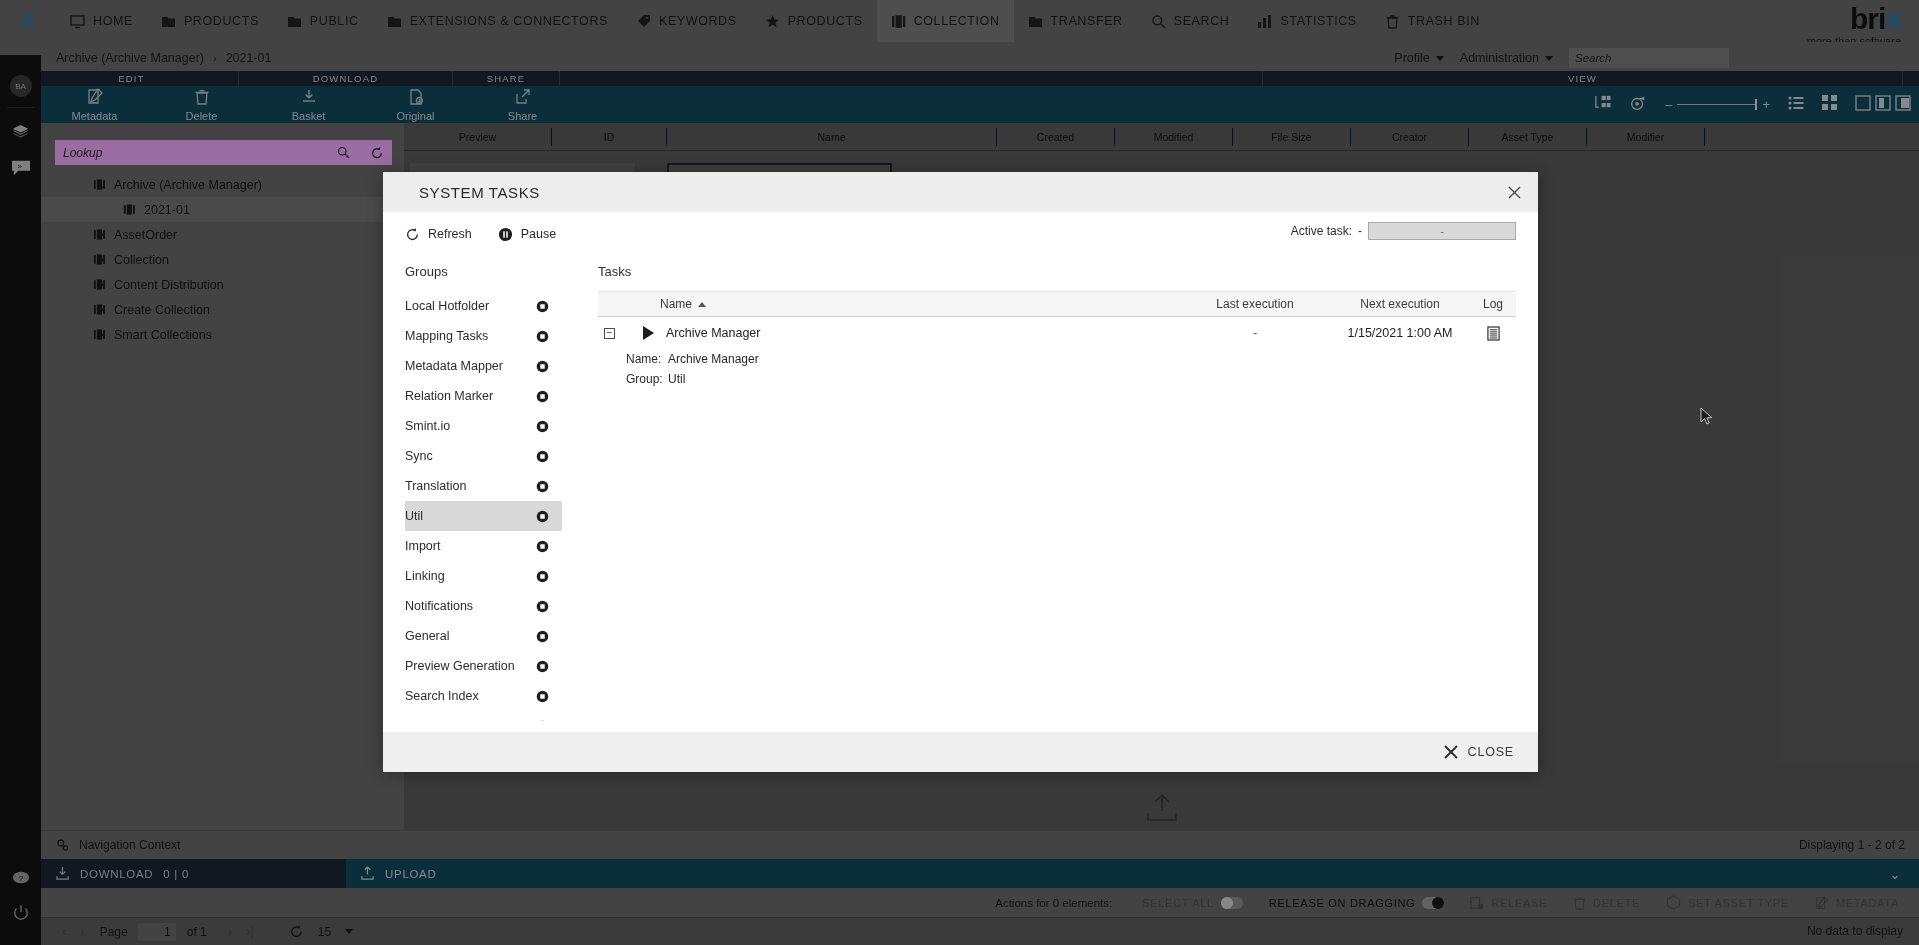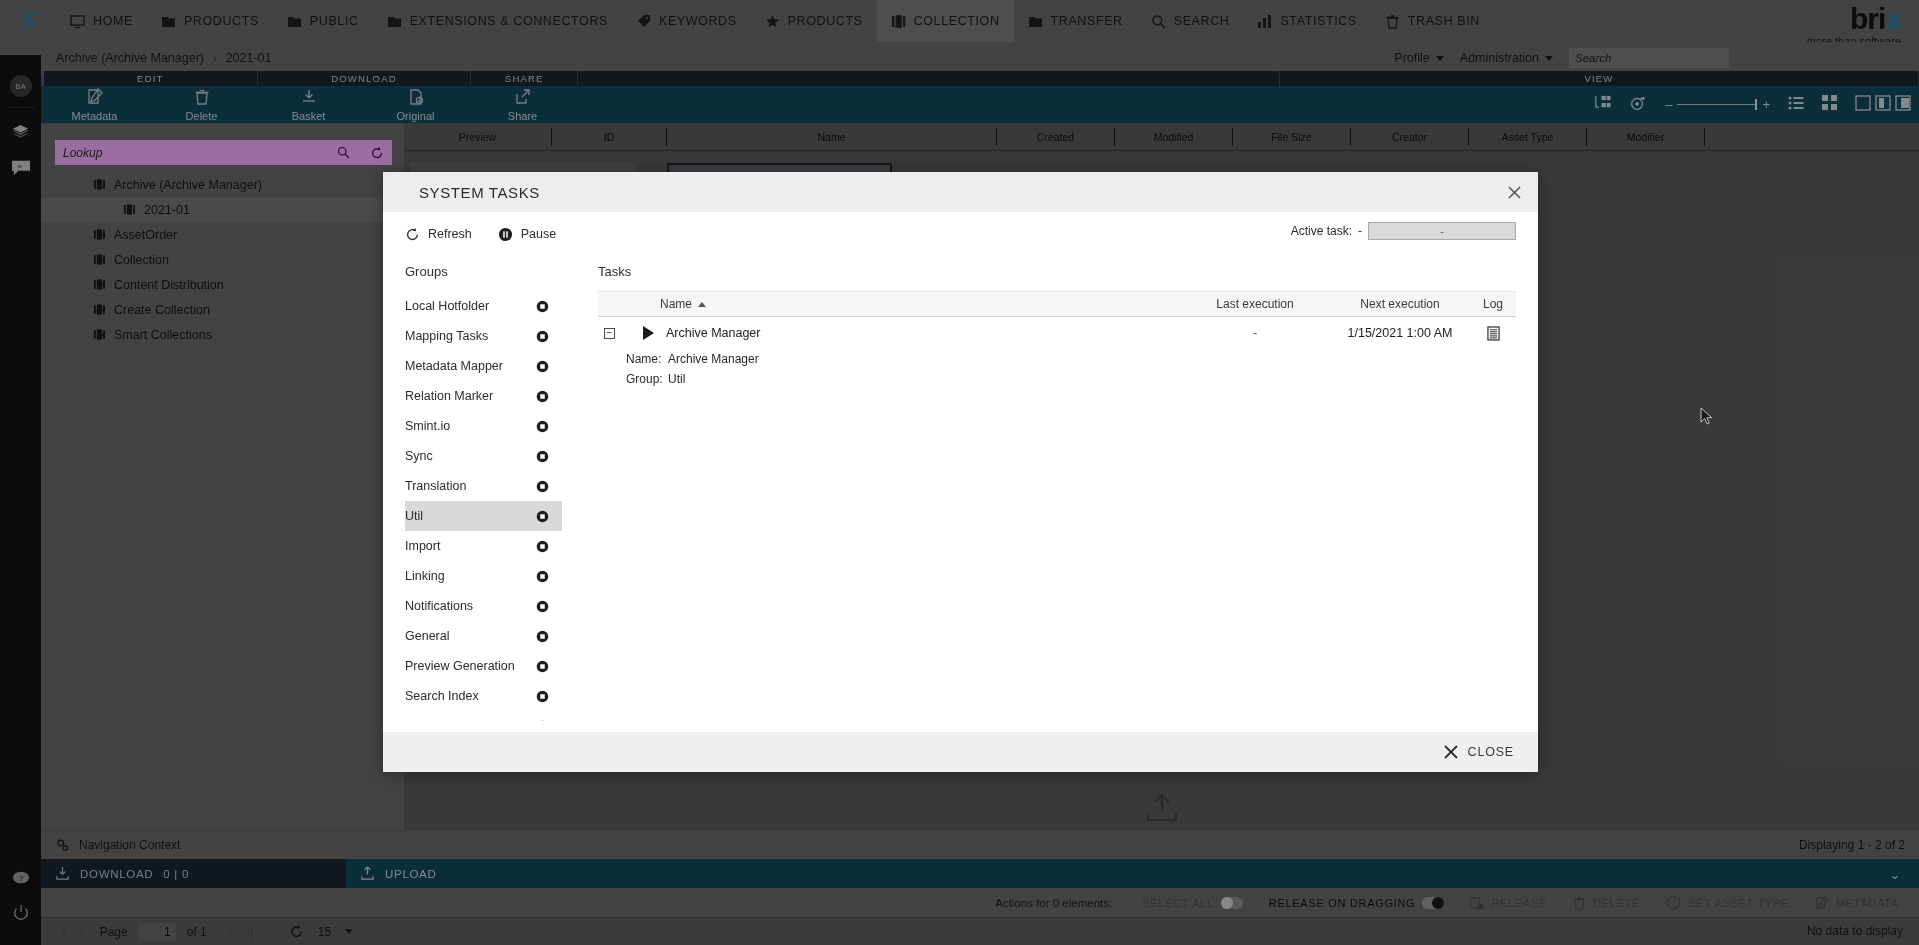--- a/index.html
+++ b/index.html
@@ -66,21 +66,21 @@
   }
   .searchbox input {
     flex: 1; background: transparent; border: none; outline: none;
     font-family: "Liberation Sans", sans-serif; font-size: 11.5px;
     color: #1b1b1b; font-style: italic;
   }
   .searchbox input::placeholder { color: #222; font-style: italic; }
 
   
   .ribbon-labels {
-    position: absolute; top: 71px; left: 44px; right: 0; height: 15px;
+    position: absolute; top: 71px; left: 25px; right: 0; height: 15px;
     background: #1d2733; display: flex; font-size: 9.5px; color: #c7ccd2;
     letter-spacing: 1.2px;
   }
   .rlab { display: flex; align-items: center; justify-content: center;
           border-right: 1px solid #3b4450; height: 15px; }
   .ribbon {
     position: absolute; top: 86px; left: 41px; right: 0; height: 37px;
     background: #11495c; display: flex; align-items: center;
   }
   .rbtn {

